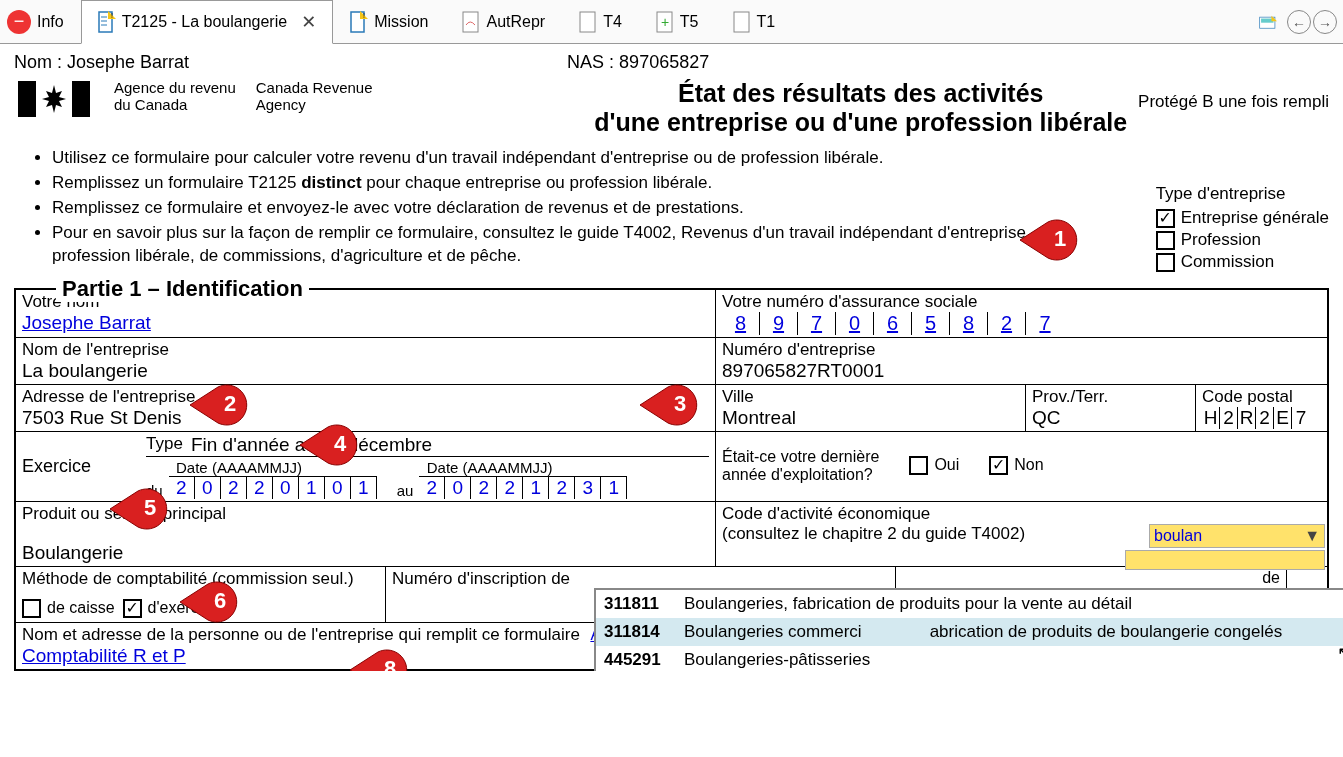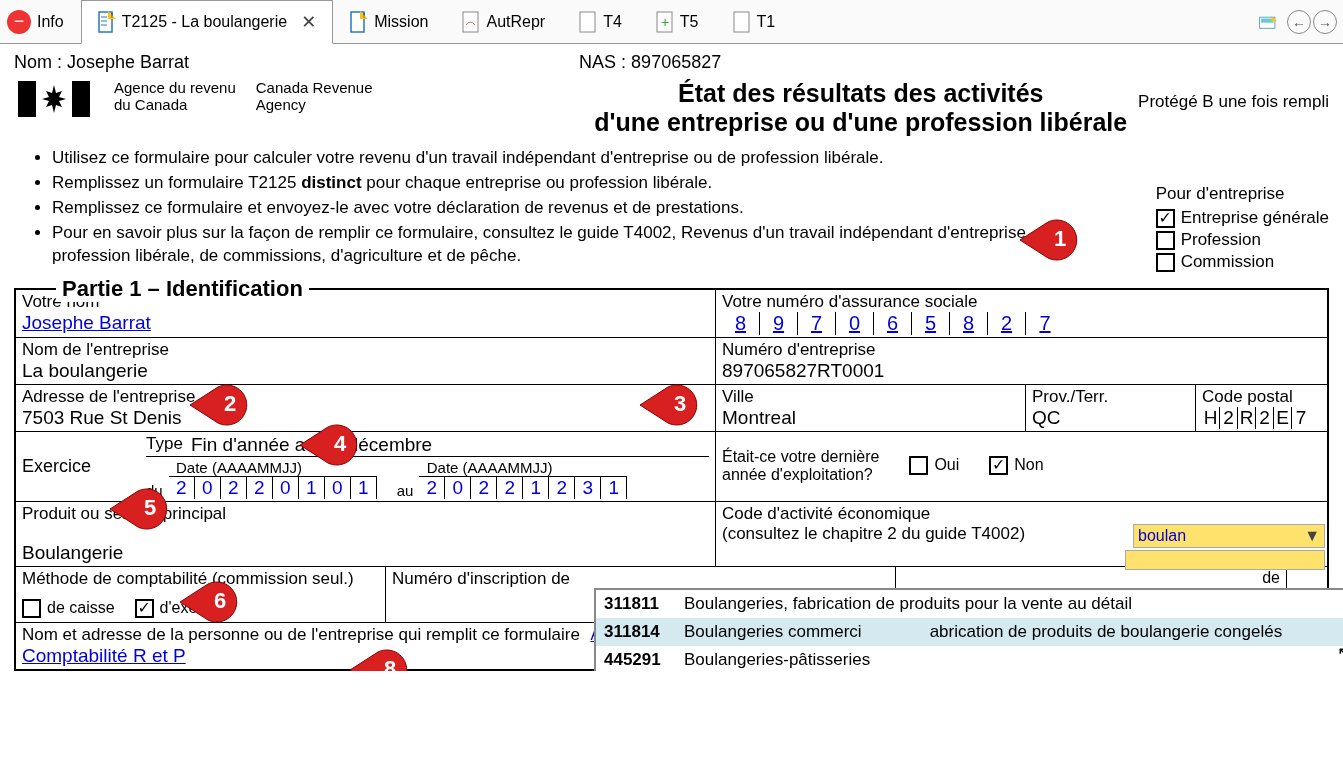--- a/index.html
+++ b/index.html
@@ -10,21 +10,21 @@
   .tab.active{background:#fff;border:1px solid #999;border-bottom:1px solid #fff;margin-bottom:-1px;}
   .tab .close{font-size:18px;color:#444;margin-left:8px;}
   .tabicon{width:18px;height:22px;position:relative;display:inline-block;}
   .tabicon svg{width:18px;height:22px;}
   .navarrows{position:absolute;right:6px;top:0;height:44px;display:flex;align-items:center;gap:2px;}
   .circlebtn{width:24px;height:24px;border:1px solid #888;border-radius:50%;display:flex;align-items:center;justify-content:center;font-size:14px;color:#555;cursor:pointer;}
   .redcircle{width:24px;height:24px;border-radius:50%;background:#e33;display:flex;align-items:center;justify-content:center;color:#fff;font-size:18px;}
 
   
   .hdr{padding:8px 14px 0 14px;position:relative;}
-  .idline{display:flex;gap:40px;font-size:18px;margin-bottom:6px;}
+  .idline{display:flex;gap:28px;font-size:18px;margin-bottom:6px;}
   .agencyrow{display:flex;align-items:flex-start;gap:20px;margin-top:6px;}
   .flag{width:80px;height:40px;display:flex;align-items:center;justify-content:center;gap:4px;}
   .flag .bar{width:18px;height:36px;background:#000;}
   .flag .leaf{width:28px;height:32px;}
   .agencylabels{display:flex;gap:20px;font-size:15px;}
   .title{flex:1;text-align:center;}
   .title .t1{font-size:25px;font-weight:bold;}
   .title .t2{font-size:25px;font-weight:bold;}
   .protege{position:absolute;right:14px;top:48px;font-size:17px;}
   .protege b{font-weight:normal;}
@@ -50,21 +50,21 @@
   .nounder{text-decoration:none;}
   .sindigits{display:flex;}
   .sindigits span{width:38px;border-right:1px solid #000;text-align:center;font-size:20px;color:#00d;text-decoration:underline;}
   .sindigits span:last-child{border-right:none;}
   .postal{display:flex;font-size:19px;}
   .postal span{width:18px;border-right:1px solid #000;text-align:center;}
   .postal span:last-child{border-right:none;}
   .datebox{display:flex;}
   .datebox span{width:26px;border-right:1px solid #000;border-top:1px solid #000;text-align:center;font-size:19px;color:#00d;}
   .smalllabel{font-size:15px;}
-  .searchbox{background:#ffe26b;border:1px solid #aaa;width:192px;height:24px;display:flex;align-items:center;justify-content:space-between;padding:0 4px;color:#00d;}
+  .searchbox{background:#ffe26b;border:1px solid #aaa;width:176px;height:24px;display:flex;align-items:center;justify-content:space-between;padding:0 4px;color:#00d;}
   .searchbox .arrow{color:#444;}
 
   
   .dd{position:absolute;left:594px;top:588px;width:768px;background:#fff;border:2px solid #888;z-index:100;font-size:17px;}
   .dd .opt{display:flex;padding:4px 8px;gap:10px;}
   .dd .opt.sel{background:#d4e9f0;}
   .dd .code{font-weight:bold;width:70px;}
   .dd .footer{border-top:2px solid #888;background:#ddd;text-align:center;font-style:italic;padding:4px;}
   .cursor{position:absolute;right:8px;bottom:40px;font-size:18px;}
 
@@ -183,21 +183,21 @@
   <div class="protege"><b>Protégé B</b><span> une fois rempli</span></div>
 
   <ul class="bullets">
     <li>Utilisez ce formulaire pour calculer votre revenu d'un travail indépendant d'entreprise ou de profession libérale.</li>
     <li><span>Remplissez un formulaire T2125 </span><b>distinct</b><span> pour chaque entreprise ou profession libérale.</span></li>
     <li>Remplissez ce formulaire et envoyez-le avec votre déclaration de revenus et de prestations.</li>
     <li style="max-width:1060px;">Pour en savoir plus sur la façon de remplir ce formulaire, consultez le guide T4002, Revenus d'un travail indépendant d'entreprise, de profession libérale, de commissions, d'agriculture et de pêche.</li>
   </ul>
 
   <div class="typebox">
-    <div class="tt">Pour d'entreprise</div>
+    <div class="tt">Type d'entreprise</div>
     <div class="chk">
         <span class="chkbox">✓</span>
         <span>Entreprise générale</span>
       </div>
     <div class="chk">
         <span class="chkbox"></span>
         <span>Profession</span>
       </div>
     <div class="chk">
         <span class="chkbox"></span>
@@ -340,21 +340,21 @@
         <span>boulan</span>
           <span class="arrow">▼</span>
       </div>
       <div style="position:absolute;right:2px;top:48px;width:200px;height:20px;background:#ffe26b;border:1px solid #aaa;"></div>
     </div>
   </div>
 
   <div class="row">
     <div class="cell" style="flex:0 0 370px;">
       <div class="lbl">Méthode de comptabilité (commission seul.)</div>
-      <div style="display:flex;gap:20px;margin-top:10px;">
+      <div style="display:flex;gap:8px;margin-top:10px;">
         <div class="chk">
             <span class="chkbox"></span>
             <span>de caisse</span>
           </div>
         <div class="chk">
             <span class="chkbox">✓</span>
             <span>d'exercise</span>
           </div>
       </div>
     </div>

